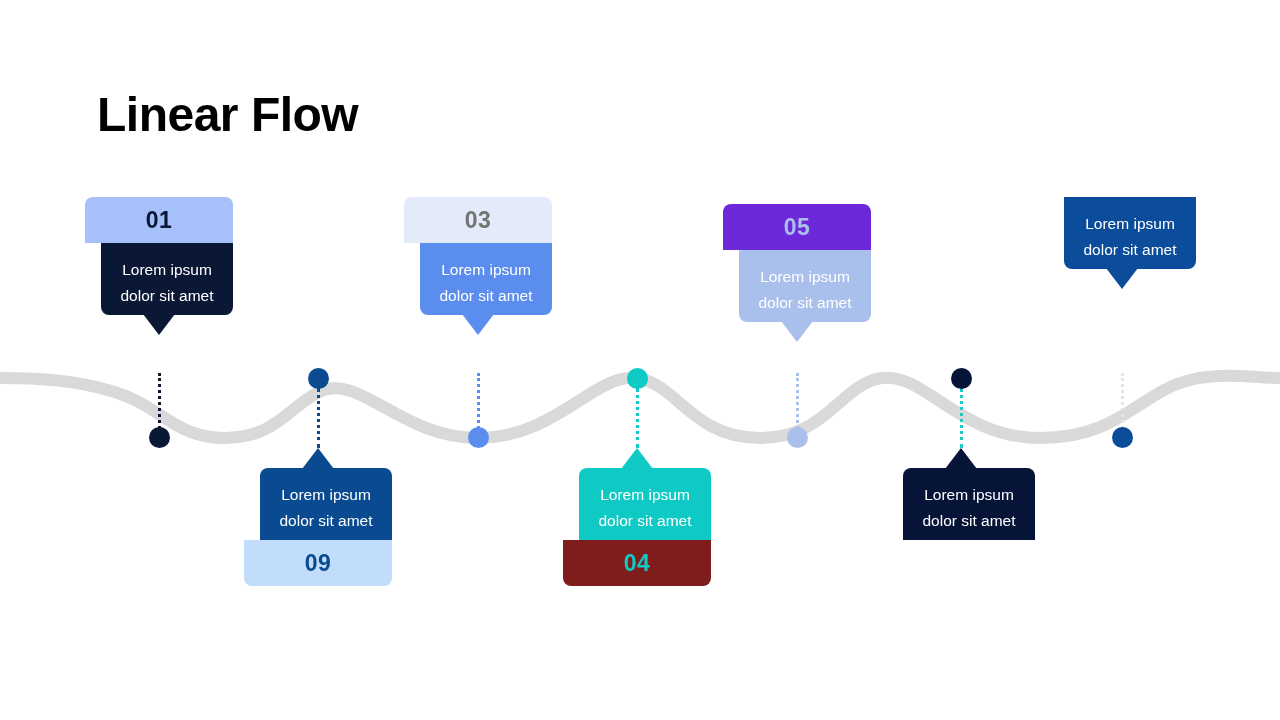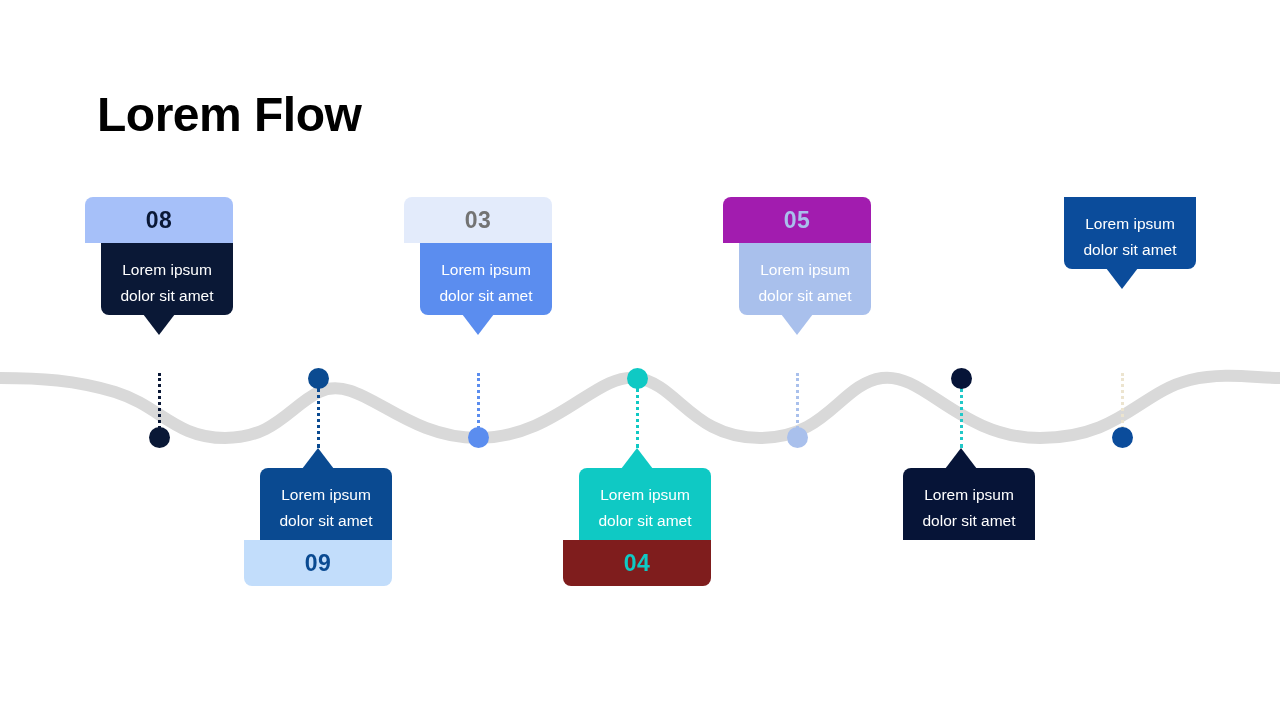--- a/index.html
+++ b/index.html
@@ -119,33 +119,33 @@
     border-left: 16px solid transparent;
     border-right: 16px solid transparent;
     border-bottom: 21px solid #000;
   }
 </style>
 </head>
 <body>
 
 <div id="slide">
 
-  <h1 class="slide-title">Lorem Flow</h1>
+  <h1 class="slide-title">Linear Flow</h1>
 
   <div class="wave-layer">
     <svg width="1280" height="160" viewBox="0 0 1280 160">
       <path id="wave-path" d="M 0 48 C 40 48 75 50 115 62 C 160 76 175 108 225 108 C 275 108 290 76 319 62 C 360 42 400 108 478 108 C 556 108 596 42 637 48 C 678 54 692 108 760 108 C 828 108 840 54 882 48 C 924 42 960 108 1040 108 C 1120 108 1140 62 1190 50 C 1225 42 1255 48 1280 48" fill="none" stroke="#d9d9d9" stroke-width="12" stroke-linecap="round"></path>
     </svg>
   </div>
 
   <div id="nodes">
       <div class="connector" style="left: 158px; top: 373px; height: 62px; border-left-color: rgb(10, 24, 54);"></div>
       <div class="node-dot" style="left: 149px; top: 427px; background: rgb(10, 24, 54);"></div>
       <div class="card top" style="left: 85px; top: 197px;">
-        <div class="card-band" style="background: rgb(166, 192, 249); color: rgb(10, 24, 54);">08</div>
+        <div class="card-band" style="background: rgb(166, 192, 249); color: rgb(10, 24, 54);">01</div>
         <div class="card-body" style="background: rgb(10, 24, 54);">Lorem ipsum
 dolor sit amet</div>
         <div class="tail" style="border-top-color: rgb(10, 24, 54);"></div>
       </div>
       <div class="connector" style="left: 317px; top: 388px; height: 60px; border-left-color: rgb(10, 74, 145);"></div>
       <div class="node-dot" style="left: 308px; top: 368px; background: rgb(11, 75, 145);"></div>
       <div class="card bottom" style="left: 244px; top: 468px;">
         <div class="card-body" style="background: rgb(10, 74, 145);">Lorem ipsum
 dolor sit amet</div>
         <div class="card-band" style="background: rgb(194, 221, 251); color: rgb(10, 74, 145);">09</div>
@@ -163,21 +163,21 @@
       <div class="node-dot" style="left: 627px; top: 368px; background: rgb(15, 201, 196);"></div>
       <div class="card bottom" style="left: 563px; top: 468px;">
         <div class="card-body" style="background: rgb(15, 201, 196);">Lorem ipsum
 dolor sit amet</div>
         <div class="card-band" style="background: #7f1d1d; color: rgb(15, 201, 196);">04</div>
         <div class="tail" style="border-bottom-color: rgb(15, 201, 196);"></div>
       </div>
       <div class="connector" style="left: 796px; top: 373px; height: 62px; border-left-color: rgb(169, 192, 236);"></div>
       <div class="node-dot" style="left: 787px; top: 427px; background: rgb(169, 192, 236);"></div>
       <div class="card top" style="left: 723px; top: 197px;">
-        <div class="card-band" style="background: #a21caf; color: rgb(169, 192, 236);">05</div>
+        <div class="card-band" style="background: #6d28d9; color: rgb(169, 192, 236); margin-top: 7px;">05</div>
         <div class="card-body" style="background: rgb(169, 192, 236);">Lorem ipsum
 dolor sit amet</div>
         <div class="tail" style="border-top-color: rgb(169, 192, 236);"></div>
       </div>
       <div class="connector" style="left: 960px; top: 388px; height: 60px; border-left-color: rgb(33, 200, 200);"></div>
       <div class="node-dot" style="left: 951px; top: 368px; background: rgb(6, 20, 55);"></div>
       <div class="card bottom" style="left: 887px; top: 468px;">
         <div class="card-body" style="background: rgb(6, 20, 55);">Lorem ipsum
 dolor sit amet</div>
         <div class="tail" style="border-bottom-color: rgb(6, 20, 55);"></div>

